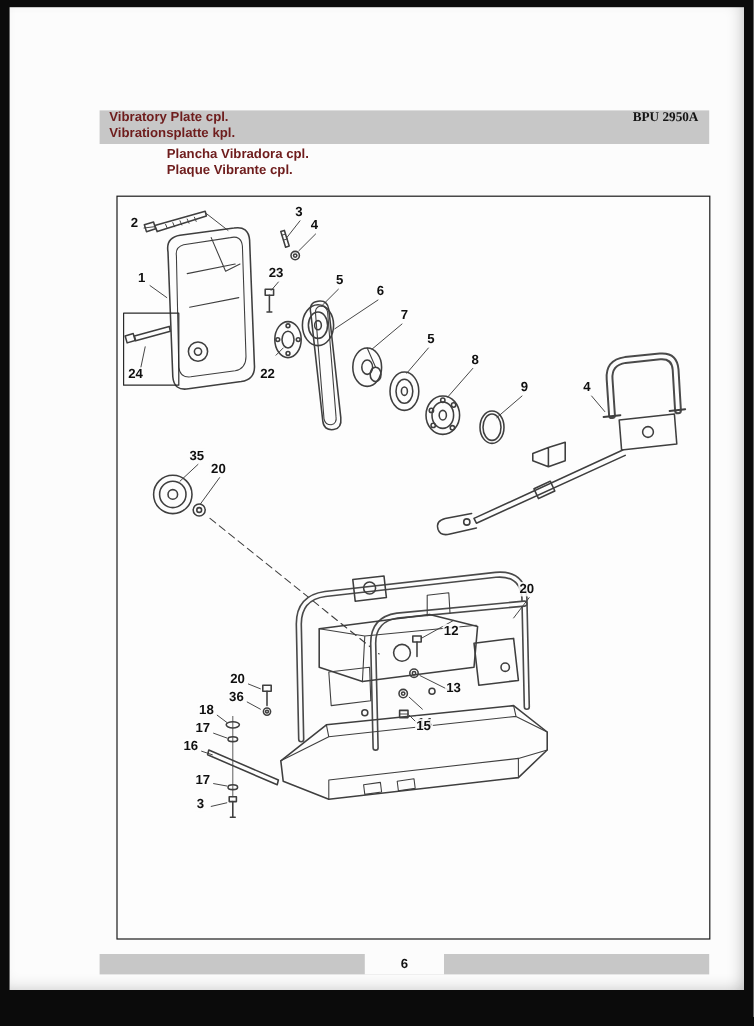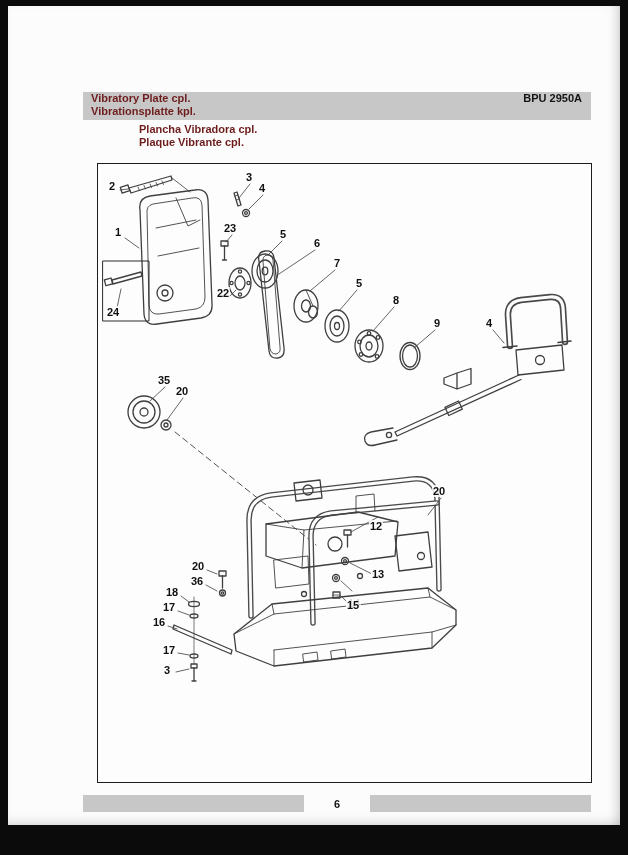--- a/index.html
+++ b/index.html
@@ -15,21 +15,21 @@
     background:#fcfcfc;
     box-shadow: inset -9px 0 12px -7px rgba(0,0,0,0.20), inset 0 -9px 12px -7px rgba(0,0,0,0.14);
   }
   .header-bar {
     position:absolute; left:75px; top:86px; width:508px; height:28px;
     background:#c7c7c7;
     display:flex; justify-content:space-between; align-items:flex-start;
     padding:0 9px 0 8px;
   }
   .titles div { font-size:11px; font-weight:bold; color:#6e1c1c; line-height:13px; white-space:nowrap; }
-  .model { font-size:11px; font-weight:bold; color:#141414; white-space:nowrap; }
+  .model { font-size:11px; font-weight:bold; color:#141414; white-space:nowrap;font-family:Liberation Serif, serif; }
   .subtitles { position:absolute; left:83px; top:117px; }
   .subtitles div { font-size:11px; font-weight:bold; color:#6e1c1c; line-height:13px; white-space:nowrap;margin-left:48px; }
   .diagram-box {
     position:absolute; left:89px; top:157px; width:495px; height:620px;
     border:1.5px solid #1c1c1c; background:#fdfdfd;
   }
   .diagram-box svg { position:absolute; left:0; top:0; }
   .callout {
     position:absolute; transform:translate(-50%,-50%);
     font-size:11px; font-weight:bold; color:#101010;
@@ -280,21 +280,21 @@
     </svg>
 
     <span class="callout" style="left:14px;top:22px">2</span>
     <span class="callout" style="left:151px;top:13px">3</span>
     <span class="callout" style="left:164px;top:24px">4</span>
     <span class="callout" style="left:20px;top:68px">1</span>
     <span class="callout" style="left:132px;top:64px">23</span>
     <span class="callout" style="left:185px;top:70px">5</span>
     <span class="callout" style="left:219px;top:79px">6</span>
     <span class="callout" style="left:239px;top:99px">7</span>
-    <span class="callout" style="left:125px;top:129px">22</span>
+    <span class="callout" style="left:125px;top:148px">22</span>
     <span class="callout" style="left:261px;top:119px">5</span>
     <span class="callout" style="left:298px;top:136px">8</span>
     <span class="callout" style="left:339px;top:159px">9</span>
     <span class="callout" style="left:391px;top:159px">4</span>
     <span class="callout" style="left:15px;top:148px">24</span>
     <span class="callout" style="left:66px;top:216px">35</span>
     <span class="callout" style="left:84px;top:227px">20</span>
     <span class="callout" style="left:341px;top:327px">20</span>
     <span class="callout" style="left:278px;top:362px">12</span>
     <span class="callout" style="left:100px;top:402px">20</span>

